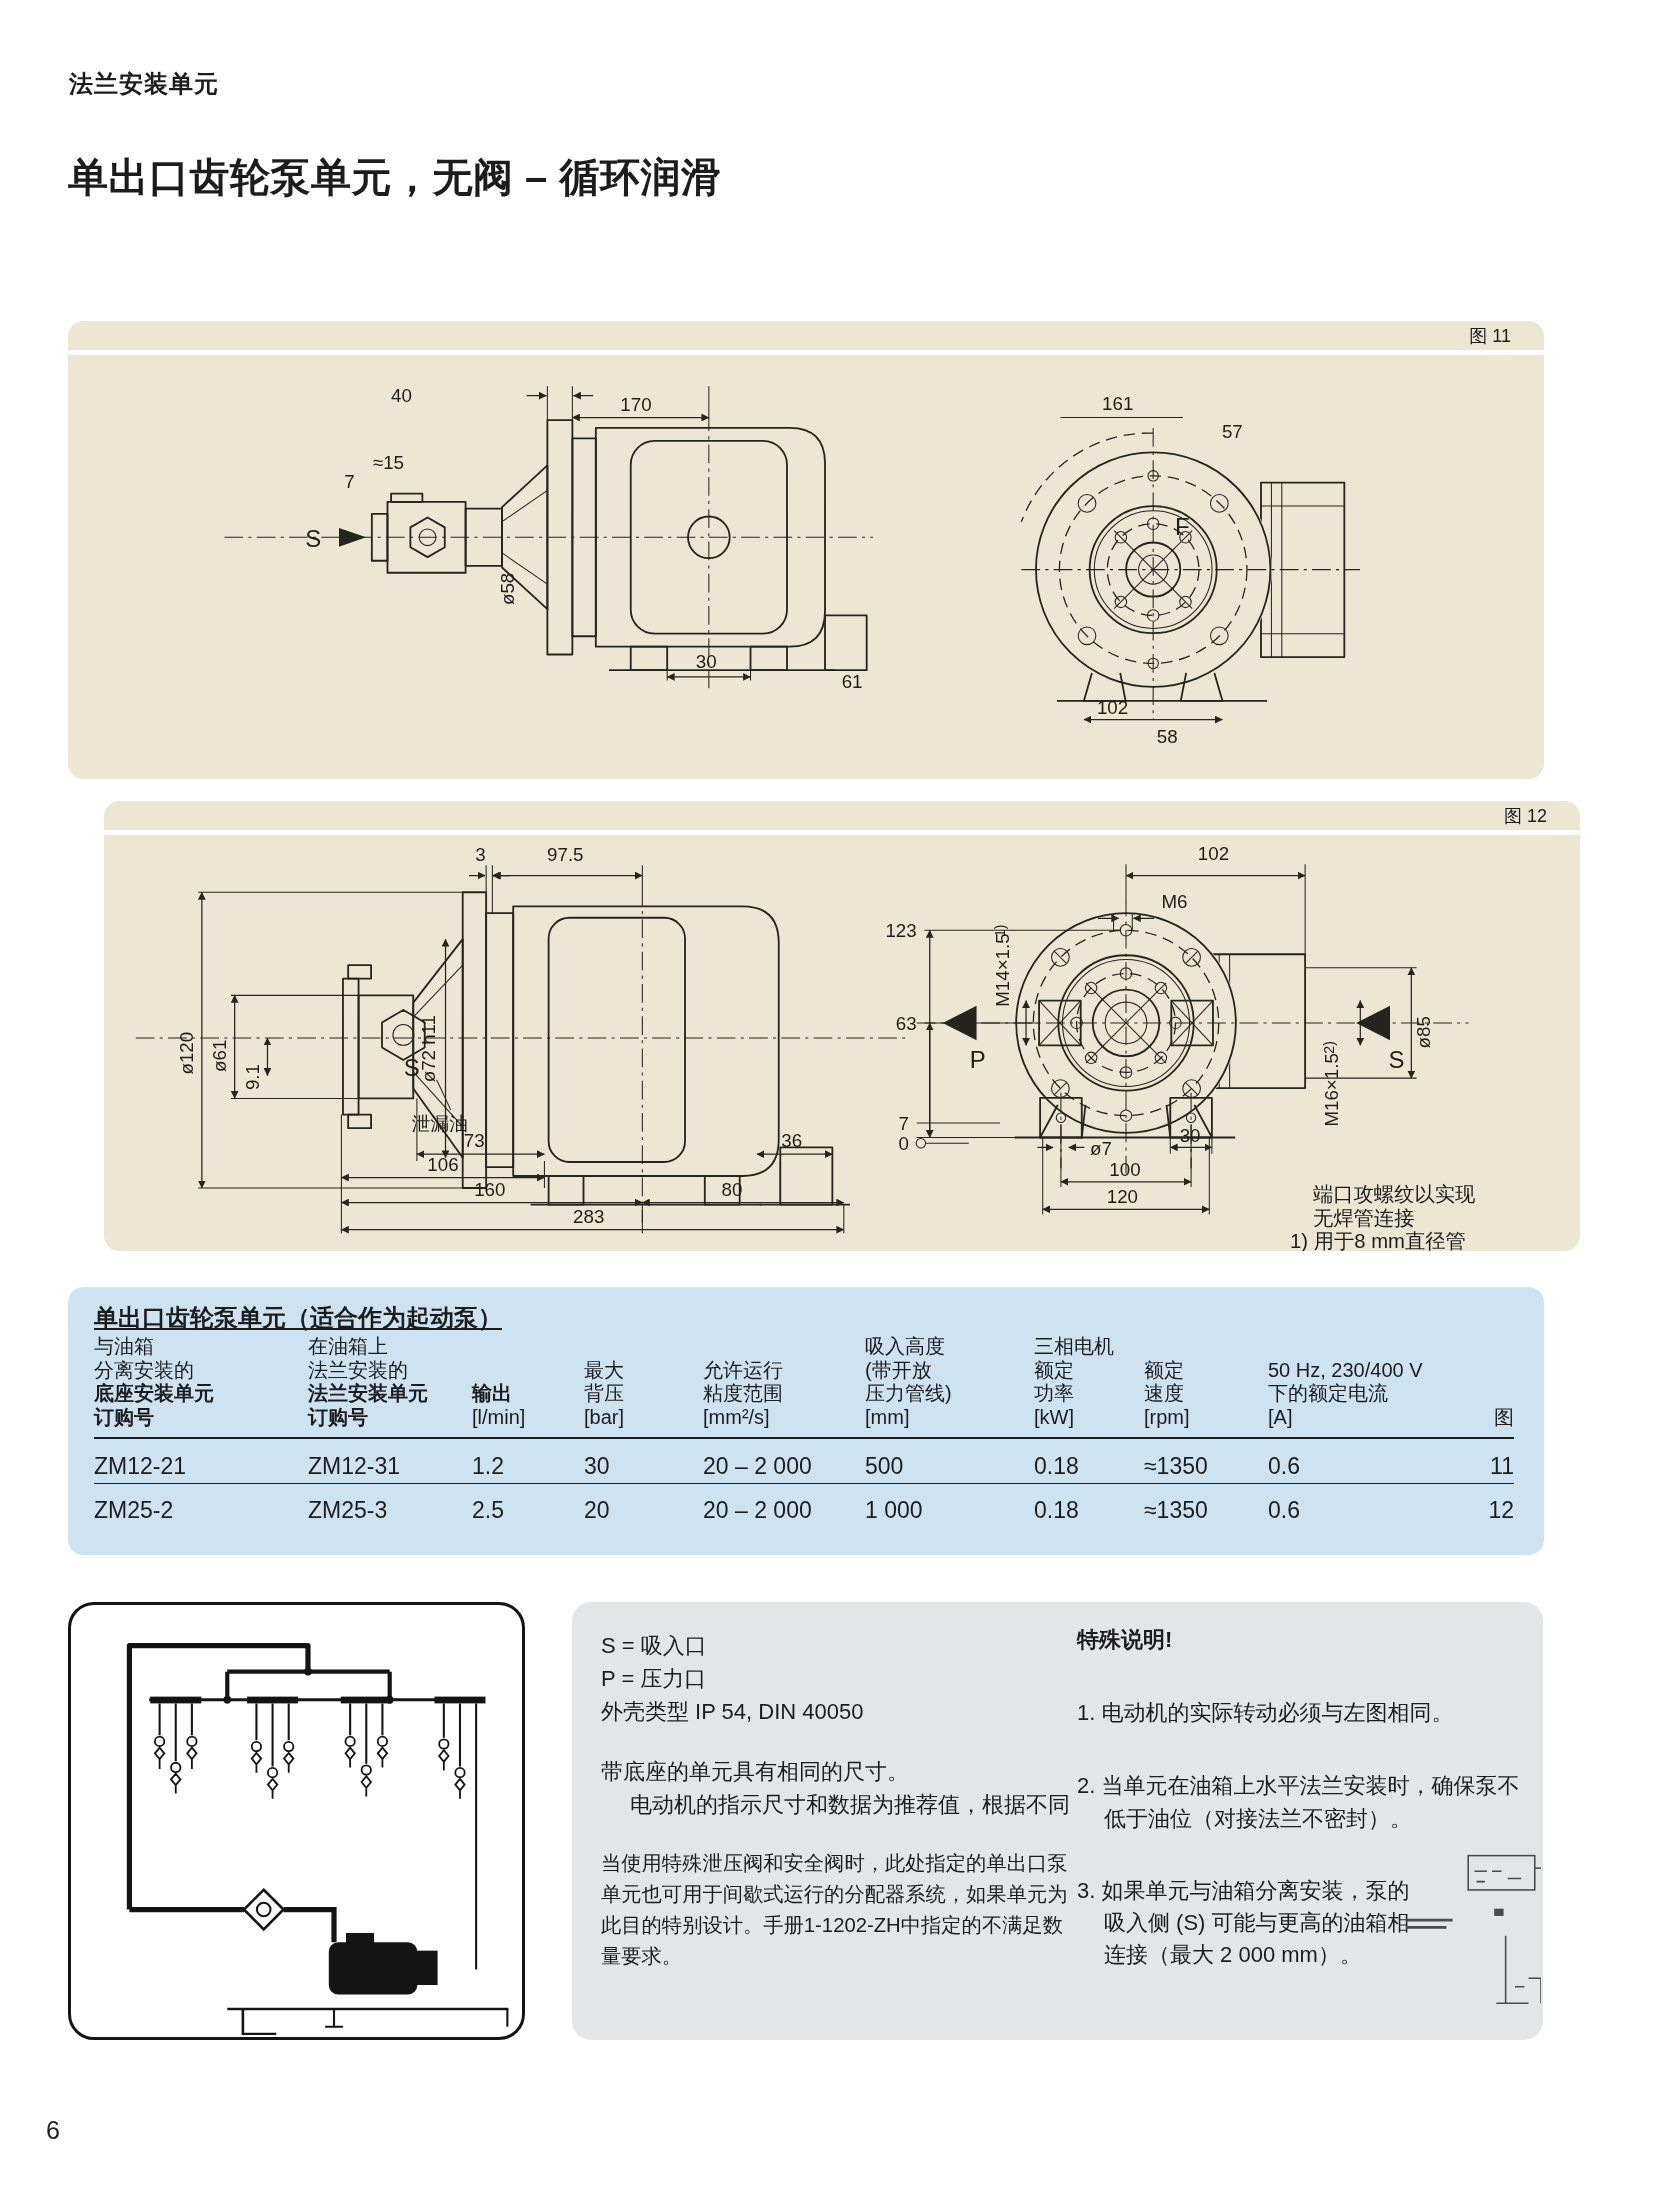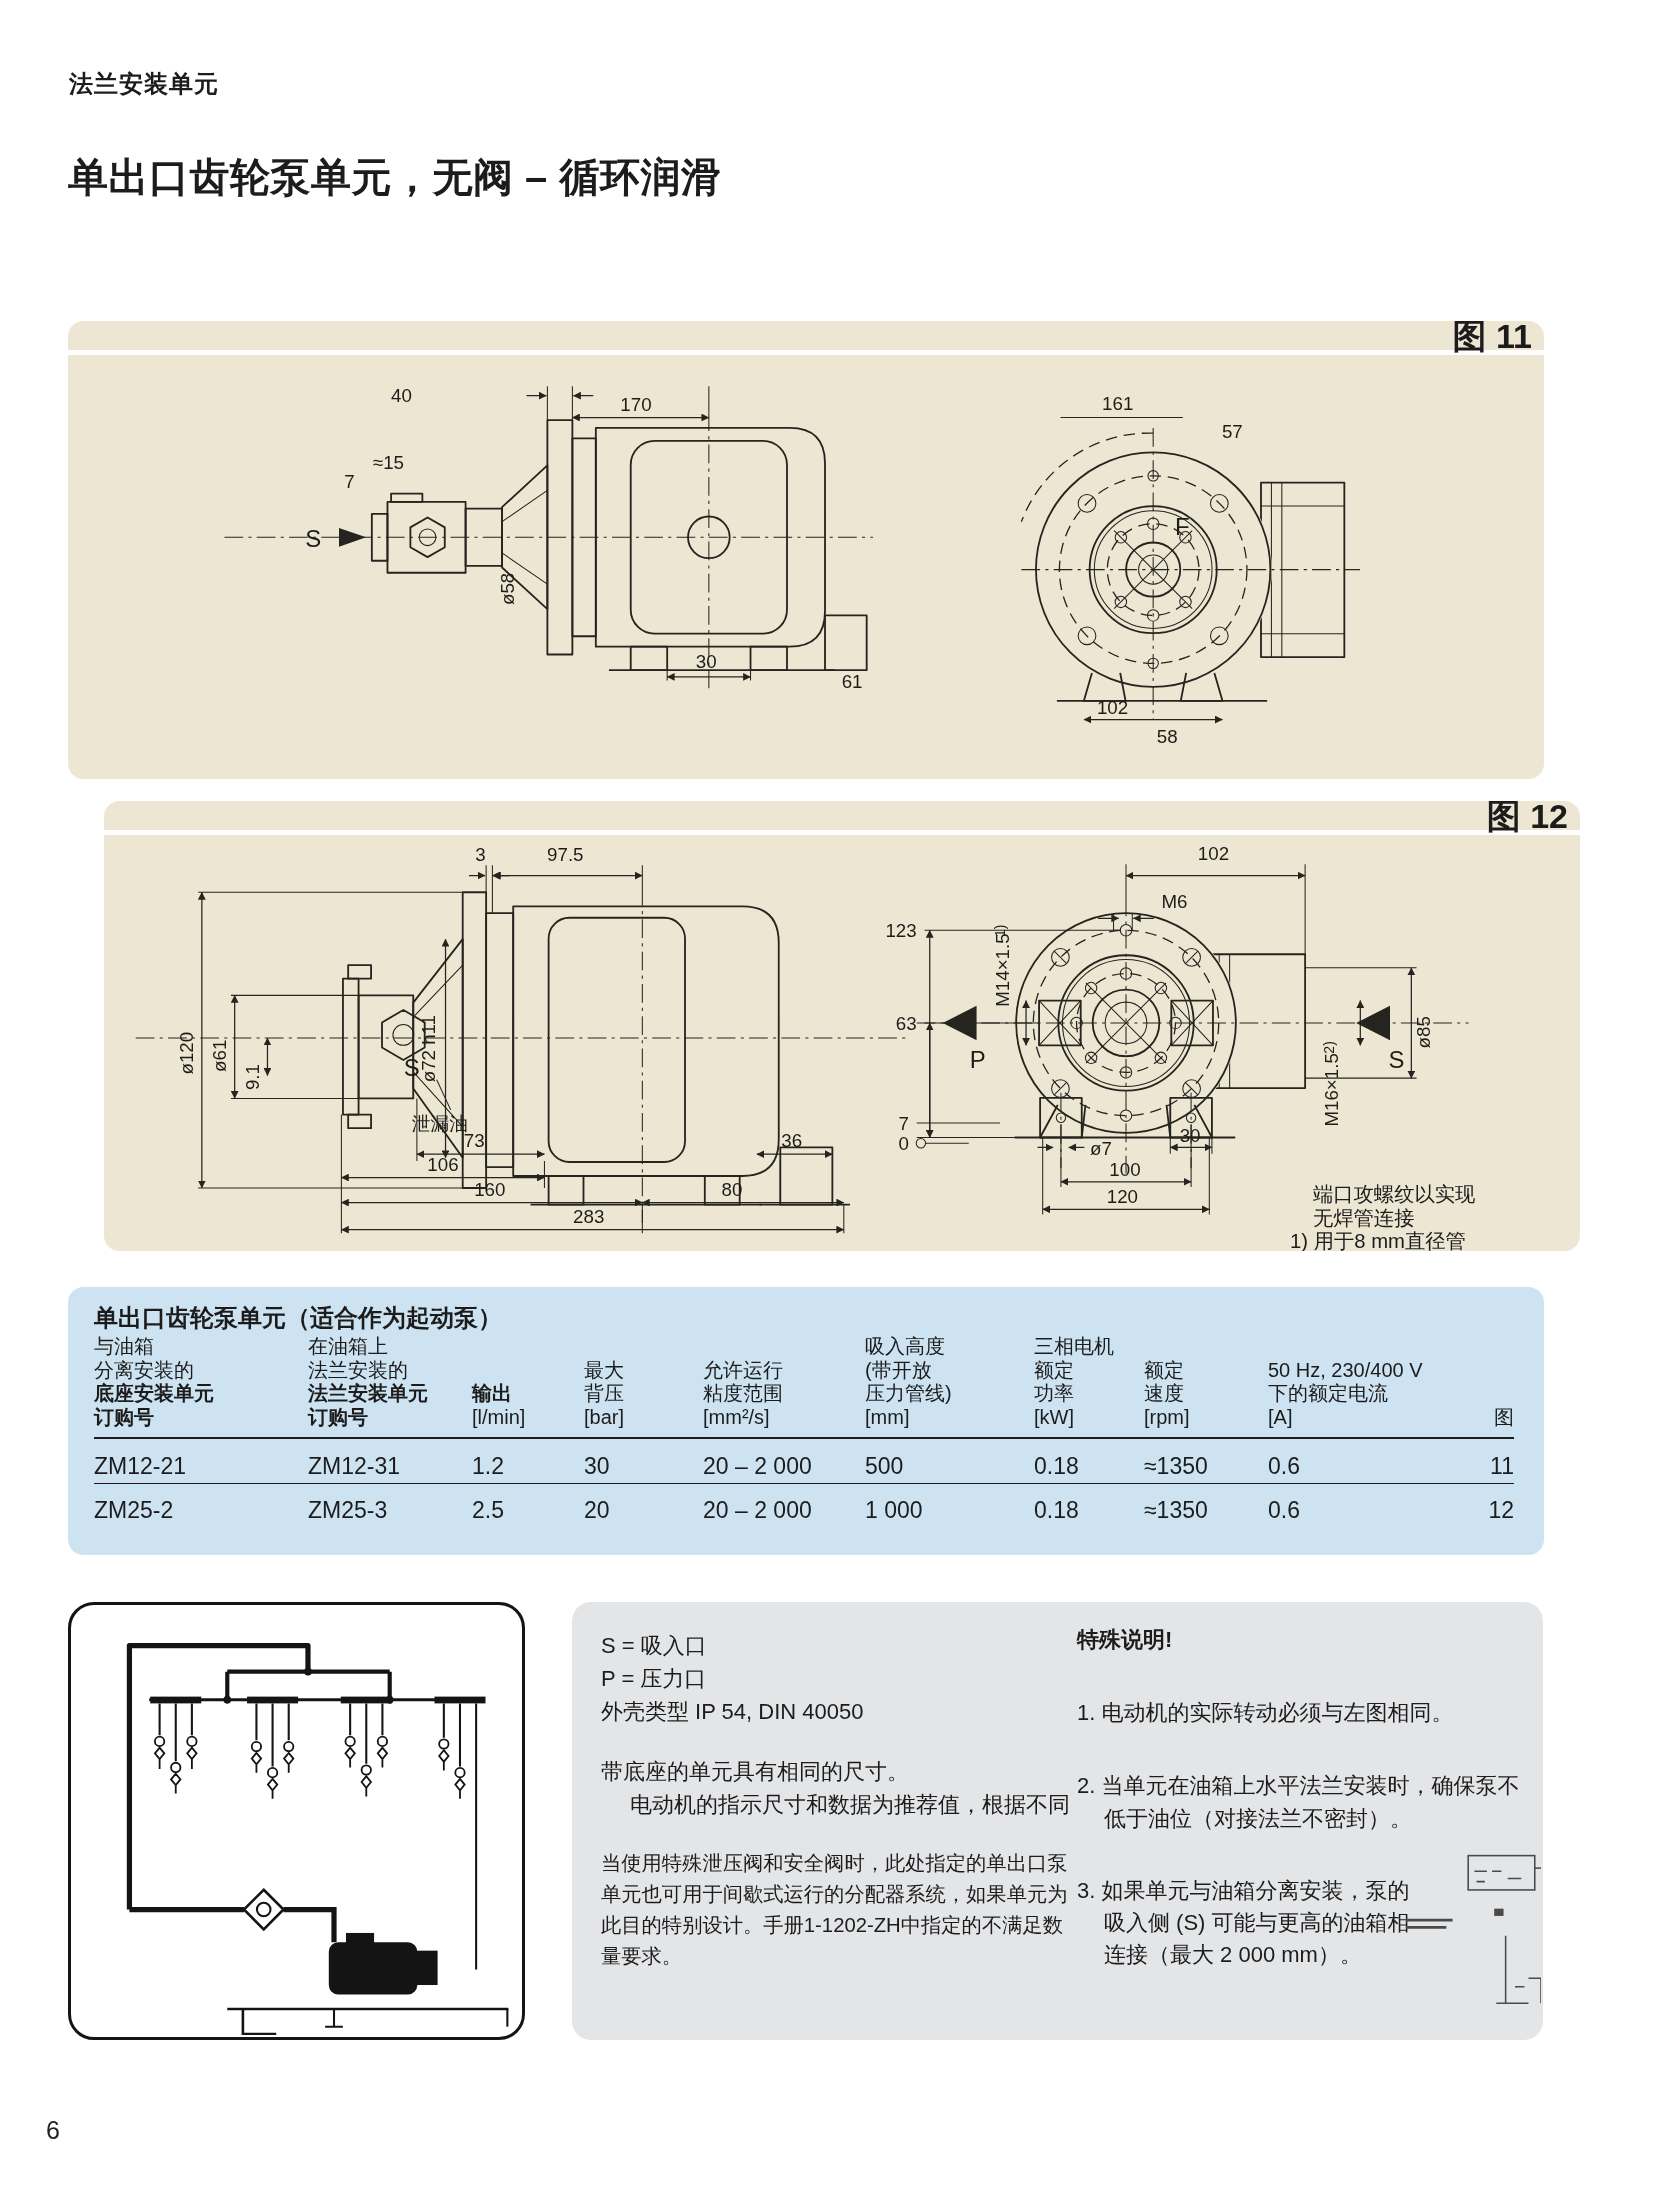--- a/index.html
+++ b/index.html
@@ -10,40 +10,40 @@
   }
   .abs{position:absolute;}
   
   .kicker{left:69px;top:68px;font-size:24px;font-weight:700;letter-spacing:1px;}
   .pgtitle{left:68px;top:150px;font-size:40px;font-weight:700;letter-spacing:0.5px;}
   
   .panel{background:#ece6d3;border-radius:15.6px;overflow:hidden;}
   .p-fig11{left:68px;top:321px;width:1476px;height:458px;}
   .p-fig12{left:68px;top:801px;width:1476px;height:450px;margin-left:36px;}
   .phead{height:29px;position:relative;}
-  .pcap{position:absolute;right:12px;top:0;line-height:30px;font-size:34px;font-weight:700;}
+  .pcap{position:absolute;right:33px;top:0;line-height:30px;font-size:18px;font-weight:400;}
   .psep{height:5.2px;background:#ffffff;}
   .pbody{position:relative;}
   svg{display:block;}
   .ln{fill:none;stroke:#26241f;stroke-width:3.5;stroke-linejoin:round;stroke-linecap:square;}
   .lnf{fill:#26241f;stroke:none;}
   .thin{fill:none;stroke:#26241f;stroke-width:2;}
   .cl{fill:none;stroke:#26241f;stroke-width:2;stroke-dasharray:36 10 6 10;}
   .dsh{fill:none;stroke:#26241f;stroke-width:2.5;stroke-dasharray:22 13;}
   .dim{fill:none;stroke:#26241f;stroke-width:2.4;}
   .dt{font-size:36px;fill:#1f1d18;}
   .dts{font-size:27px;fill:#1f1d18;}
   .dbig{font-size:46px;fill:#1f1d18;}
   .beigefill{fill:#ece6d3;}
   
   .f12notes{left:1186px;top:348px;font-size:20.3px;line-height:23.4px;}
   .f12notes .ind{padding-left:23px;}
   
   .bluebox{left:68px;top:1287px;width:1476px;height:268px;background:#cee3f1;border-radius:15.6px;}
-  .tbl-title{position:absolute;left:26px;top:14.6px;font-size:24px;font-weight:700;}
+  .tbl-title{position:absolute;left:26px;top:14.6px;font-size:24px;font-weight:700;text-decoration:underline;}
   .thcol{position:absolute;top:48px;height:94px;display:flex;flex-direction:column;justify-content:flex-end;font-size:20px;line-height:23.4px;}
   .thcol .b{font-weight:700;}
   .rule-h{position:absolute;left:26px;right:30px;top:150px;height:2.1px;background:#1c1c1c;}
   .rule-t{position:absolute;left:26px;right:30px;top:196px;height:1px;background:#1c1c1c;}
   .trow{position:absolute;left:0;right:0;height:31px;font-size:23px;}
   .trow .td{position:absolute;white-space:nowrap;}
   .r1{top:166px;} .r2{top:210px;}
   
   .whitebox{left:68px;top:1602px;width:457px;height:438px;background:#ffffff;border:3.1px solid #141414;border-radius:26px;box-sizing:border-box;}
   .graybox{left:572px;top:1602px;width:971px;height:438px;background:#e4e5e7;border-radius:19px;}

